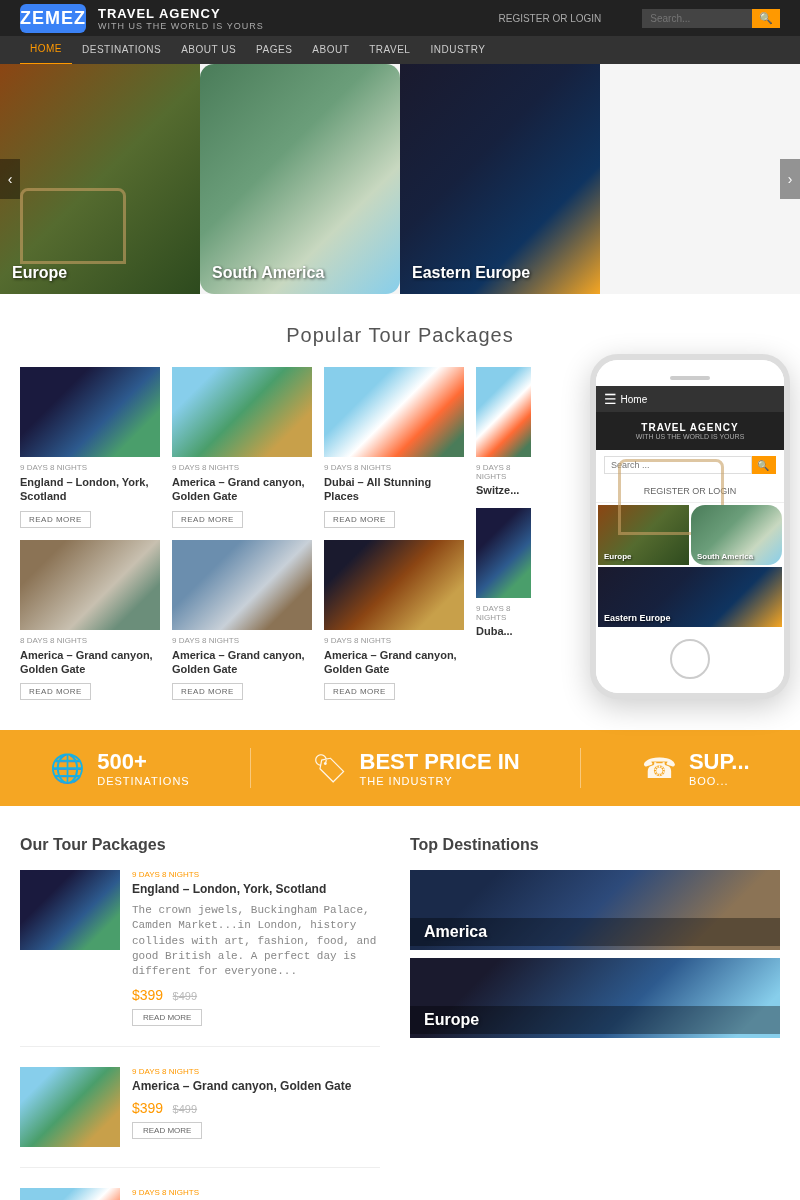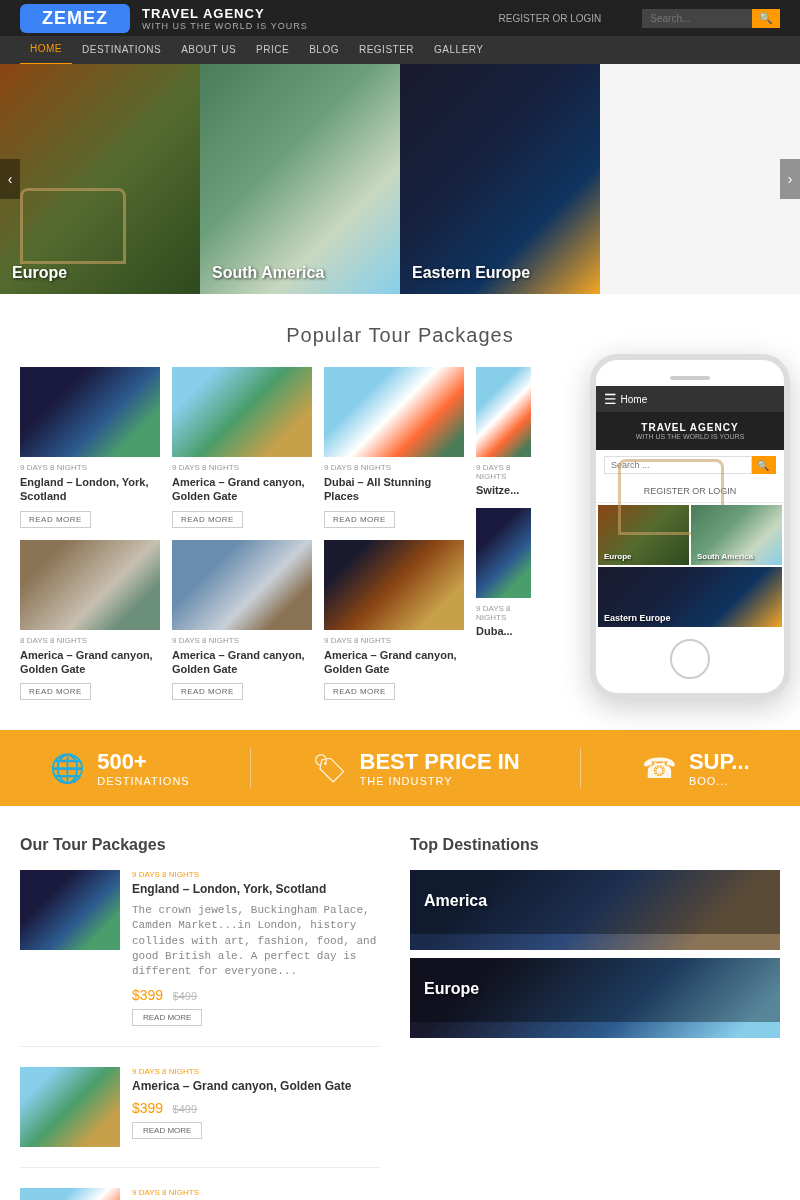--- a/index.html
+++ b/index.html
@@ -13,21 +13,21 @@
       justify-content: space-between;
       padding: 6px 20px;
       height: 36px;
     }
     .logo-area { display: flex; align-items: center; gap: 12px; }
     .zemez-logo {
       background: #3b82f6;
       color: white;
       font-weight: 900;
       font-size: 18px;
-      padding: 4px 22px;
+      padding: 4px 0;
       border-radius: 6px;
       letter-spacing: 1px;
     }
     .site-title-area { color: white; }
     .site-title-area h1 { font-size: 13px; font-weight: bold; letter-spacing: 1px; }
     .site-title-area p { font-size: 9px; color: #aaa; letter-spacing: 1px; }
     .header-right { display: flex; align-items: center; gap: 8px; }
     .register-link { color: #aaa; font-size: 10px; text-decoration: none; }
     .search-box { display: flex; margin-left: 33px; }
     .search-box input {
@@ -82,21 +82,21 @@
       position: absolute;
       bottom: 12px;
       left: 12px;
       color: white;
       font-size: 16px;
       font-weight: bold;
       text-shadow: 1px 1px 3px rgba(0,0,0,0.7);
     }
     
     .panel-europe { background: linear-gradient(135deg, #8B4513 0%, #556B2F 50%, #2d4a1e 100%); }
-    .panel-south-america { background: linear-gradient(135deg, #4a7c59 0%, #6b9e7a 40%, #c8d8c0 70%, #87CEEB 100%); }
+    .panel-south-america { background: linear-gradient(135deg, #4a7c59 0%, #6b9e7a 40%, #c8d8c0 70%, #87CEEB 100%); border-radius: 14px; }
     .panel-eastern-europe { background: linear-gradient(135deg, #1a1a2e 0%, #16213e 40%, #0f3460 70%, #f5a623 100%); }
     .panel-africa { background: linear-gradient(135deg, #c8a04a 0%, #8B7355 40%, #556B2F 70%, #2d5a27 100%); }
 
     
     .panel-europe::before {
       content: '';
       position: absolute;
       bottom: 30px;
       left: 20px;
       width: 100px;
@@ -393,28 +393,28 @@
     
     .top-destinations-col { padding-left: 10px; }
     .dest-item {
       position: relative;
       height: 80px;
       margin-bottom: 8px;
       overflow: hidden;
     }
     .dest-item .label {
       position: absolute;
-      bottom: 16px;
+      bottom: 4px;
       left: 0;
       right: 0;
       background: rgba(0,0,0,0.35);
       color: white;
       font-size: 16px;
       font-weight: bold;
-      padding: 24px 14px;
+      padding: 5px 14px;
       text-shadow: 1px 1px 3px rgba(0,0,0,0.5);
     }
 
     .dest-america { background: linear-gradient(135deg, #1a2a4a 20%, #2d4a7a 50%, #8B7355 80%); }
     .dest-asia { background: linear-gradient(135deg, #8B4513 20%, #c8a04a 50%, #4a7c59 80%); }
     .dest-europe { background: linear-gradient(135deg, #1a1a2e 20%, #2d5a8e 60%, #87CEEB 90%); }
   </style>
 </head>
 <body>
 
@@ -432,24 +432,24 @@
       <input type="text" placeholder="Search..." style="">
       <button>🔍</button>
     </div>
   </div>
 </div>
 
 <nav>
   <a href="#" class="active">HOME</a>
   <a href="#">DESTINATIONS</a>
   <a href="#">ABOUT US</a>
-  <a href="#">PRICE</a>
-  <a href="#">BLOG</a>
-  <a href="#">REGISTER</a>
-  <a href="#">GALLERY</a>
+  <a href="#">PAGES</a>
+  <a href="#">ABOUT</a>
+  <a href="#">TRAVEL</a>
+  <a href="#">INDUSTRY</a>
 </nav>
 
 <div class="hero-grid">
   <button class="hero-arrow left">‹</button>
   <div class="hero-panel panel-europe">
     <span class="label">Europe</span>
   </div>
   <div class="hero-panel panel-south-america">
     <span class="label">South America</span>
   </div>

